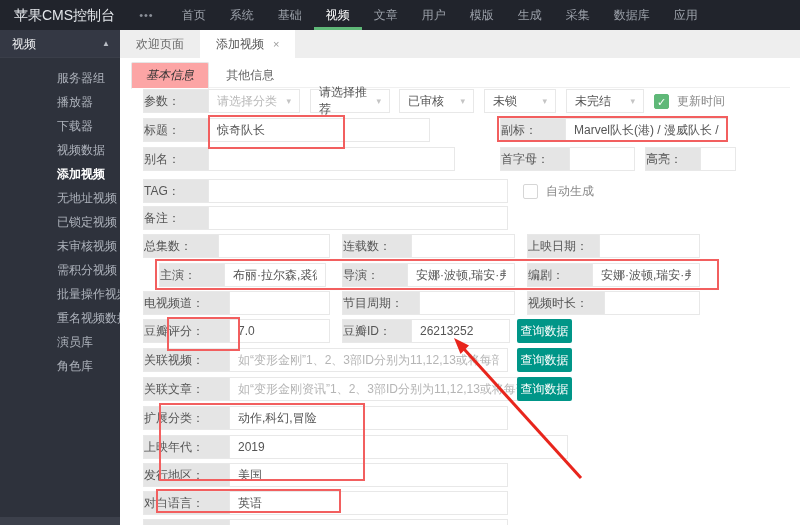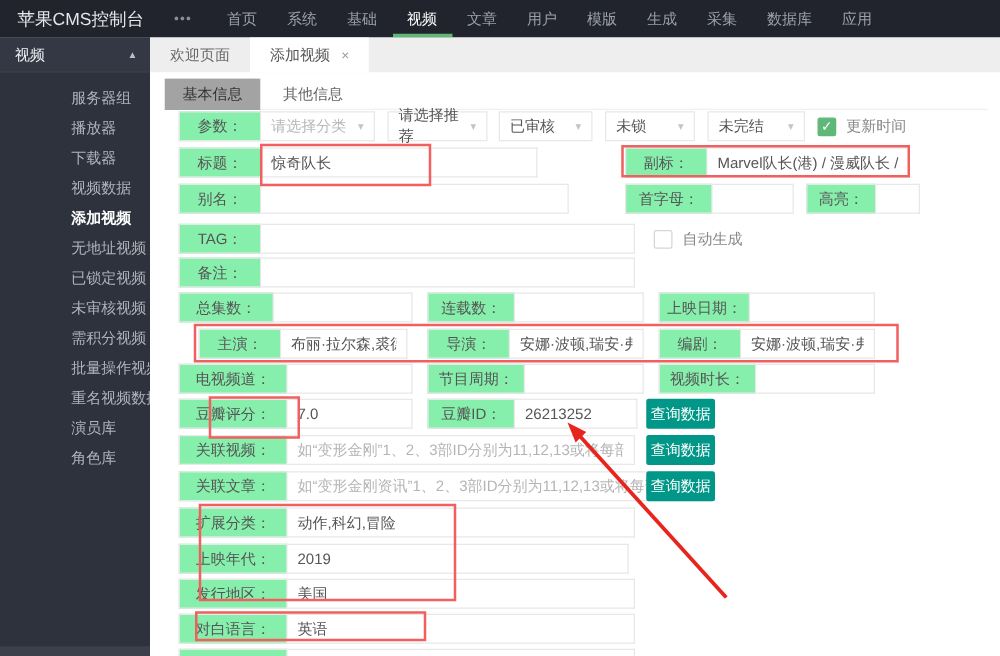--- a/index.html
+++ b/index.html
@@ -29,27 +29,27 @@
   .tabstrip { position:absolute; left:120px; top:30px; width:680px; height:28px;
               background:#eeeeee; display:flex; }
   .ptab { line-height:28px; padding:0 16px; color:#6a6a6a; white-space:nowrap; }
   .ptab.active { background:#fff; color:#555; }
   .ptab .x { color:#9a9a9a; margin-left:9px; font-size:11px; }
 
   
   .main { position:absolute; left:120px; top:58px; width:680px; height:467px; background:#fff; }
   .ftabs { position:absolute; left:11px; right:10px; top:3px; height:27px; border-bottom:1px solid #f0f0f0; }
   .ftab { display:inline-block; line-height:25px; padding:0 14px; color:#666; position:relative; top:1px; }
-  .ftab.active { border:1px solid #e6e6e6; border-bottom:1px solid #fff; background:#a3a3a3;
-                 color:#333; border-radius:2px 2px 0 0; }
+  .ftab.active { border:1px solid #e6e6e6; border-bottom:1px solid #fff; background:#fca5a5;
+                 color:#333; border-radius:2px 2px 0 0;font-style:italic; }
 
   .row { position:absolute; left:0; width:680px; height:24px; }
   .grp { position:absolute; top:0; display:flex; height:24px; }
-  .lbl { flex:none; border:1px solid #e8e8e8; background:#86efac; color:#555;
-         line-height:22px; text-align:center; white-space:nowrap; overflow:hidden; }
+  .lbl { flex:none; border:1px solid #e8e8e8; background:#e5e5e5; color:#555;
+         line-height:22px; white-space:nowrap; overflow:hidden; }
   .ipt { flex:1; min-width:0; border:1px solid #e8e8e8; border-left:none; height:24px;
          padding:0 8px; font-size:12px; color:#555; outline:none; background:#fff;
          font-family:"Liberation Sans", sans-serif; }
   .ipt::placeholder { color:#b5b5b5; }
   .sel { border:1px solid #e8e8e8; background:#fff; display:flex; align-items:center;
          justify-content:space-between; padding:0 8px; color:#555; }
   .sel.attach { border-left:none; flex:1; }
   .sel .arr { color:#c4c4c4; font-size:9px; margin-left:6px; }
   .sel .ph { color:#b8b8b8; }
   .btn { position:absolute; top:0; width:55px; height:24px; background:#009688; color:#fff;
@@ -274,21 +274,21 @@
   </div>
 
   <div class="row" style="top:348px">
     <div class="grp" style="left:23px;width:365px">
       <span class="lbl" style="width:87px">扩展分类：</span>
       <input class="ipt" value="动作,科幻,冒险" style="">
     </div>
   </div>
 
   <div class="row" style="top:377px">
-    <div class="grp" style="left:23px;width:360px">
+    <div class="grp" style="left:23px;width:425px">
       <span class="lbl" style="width:87px">上映年代：</span>
       <input class="ipt" value="2019" style="">
     </div>
   </div>
 
   <div class="row" style="top:405px">
     <div class="grp" style="left:23px;width:365px">
       <span class="lbl" style="width:87px">发行地区：</span>
       <input class="ipt" value="美国" style="">
     </div>

